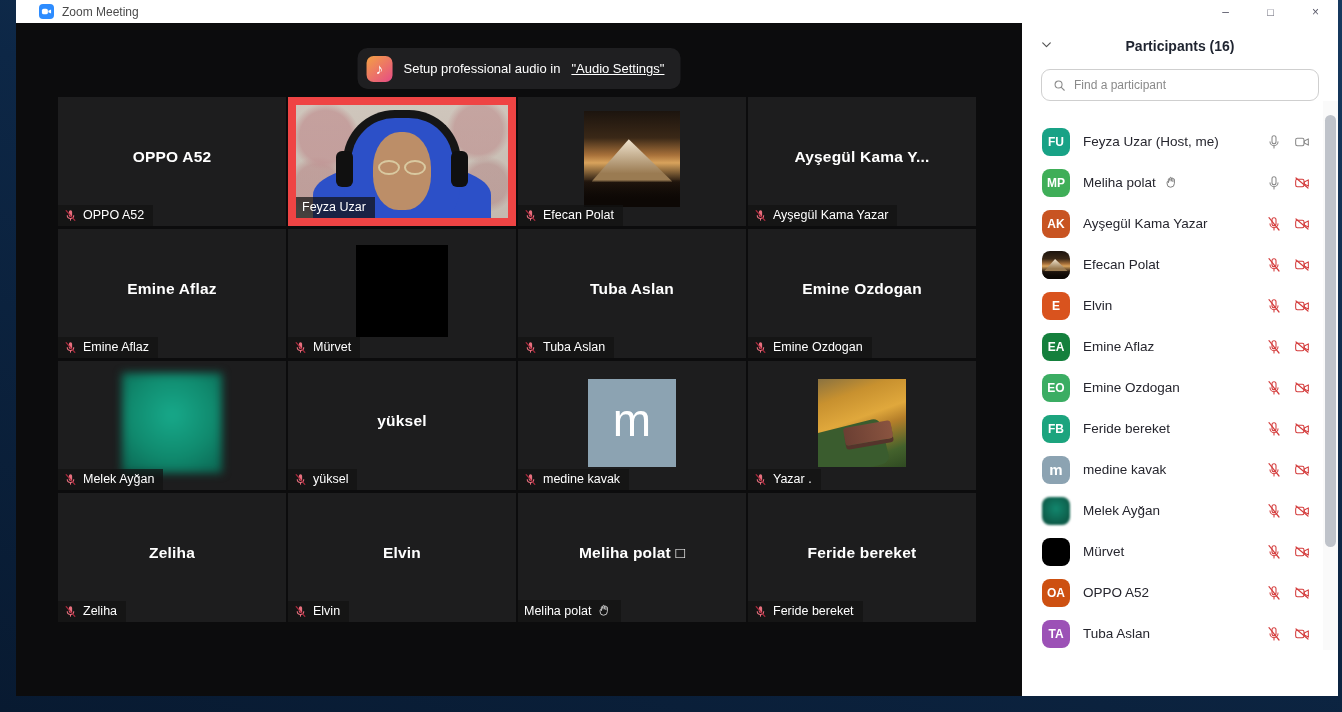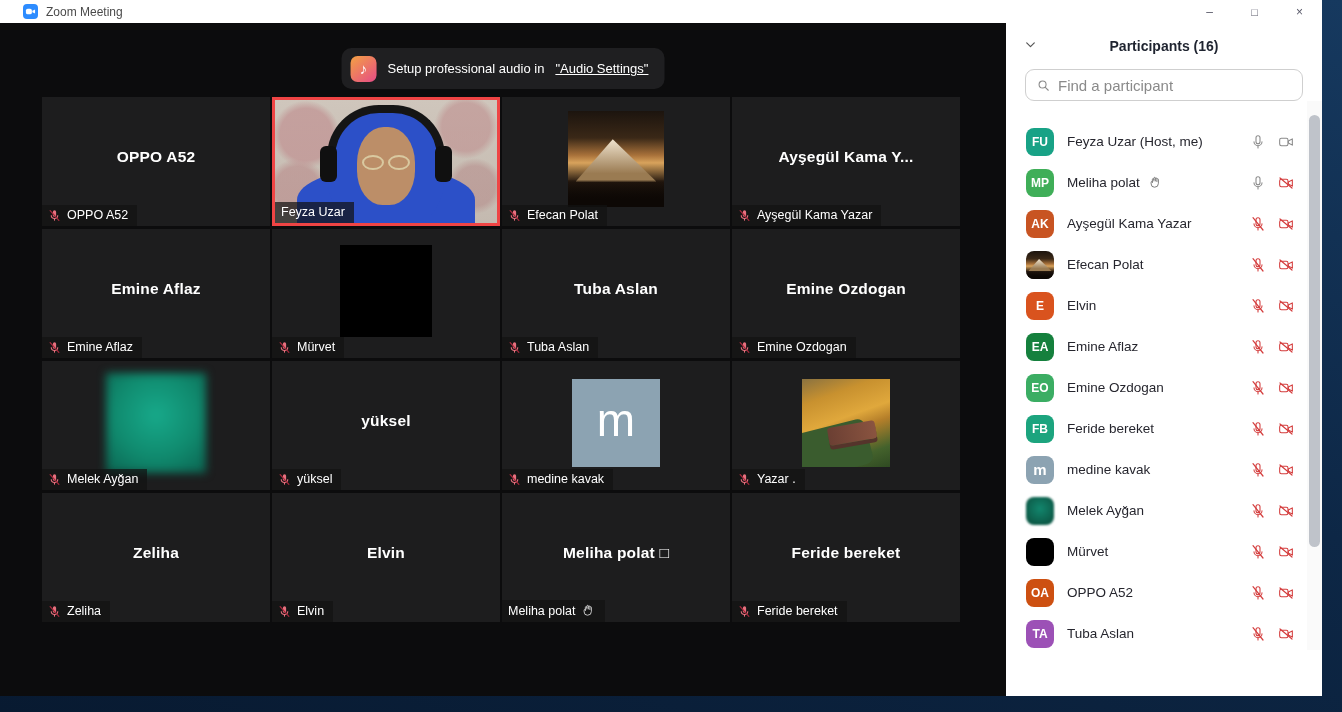--- a/index.html
+++ b/index.html
@@ -1,19 +1,19 @@
 <!DOCTYPE html>
 <html><head>
 <meta charset="utf-8">
 <style>
   * { margin:0; padding:0; box-sizing:border-box; }
   html,body { width:1342px; height:712px; overflow:hidden; font-family:"Liberation Sans", sans-serif; }
   body { position:relative; background:linear-gradient(200deg,#16395f 0%,#0d2746 45%,#081a31 100%); }
 
-  .window { position:absolute; left:0; top:0; width:1322px; height:644px; background:#ffffff; }
+  .window { position:absolute; left:16px; top:0; width:1322px; height:644px; background:#ffffff; }
 
   
   .titlebar { height:23px; background:#fff; display:flex; align-items:center; }
   .app-icon { margin-left:23px; width:15px; height:15px; border-radius:4px; background:#2d8cff; display:flex; align-items:center; justify-content:center; flex:0 0 auto; }
   .app-icon svg { display:block; }
   .title-text { margin-left:8px; font-size:12px; color:#4a4a4a; }
   .win-controls { margin-left:auto; display:flex; height:100%; }
   .win-btn { width:45px; height:100%; display:flex; align-items:center; justify-content:center; font-size:12px; color:#5a5a6a; cursor:default; }
   .win-btn.max { font-size:11px; }
 
@@ -23,21 +23,21 @@
 
   
   .banner { position:absolute; left:50%; transform:translateX(-50%); top:25px; height:41px; background:#1f1f21; border-radius:10px; display:flex; align-items:center; padding:0 16px 0 9px; gap:11px; white-space:nowrap; }
   .banner-icon { width:26px; height:26px; border-radius:7px; background:linear-gradient(140deg,#f2994a 10%,#e75480 90%); color:#fff; display:flex; align-items:center; justify-content:center; font-size:15px; }
   .banner-text { color:#fff; font-size:13px; }
   .banner-link { color:#fff; font-size:13px; text-decoration:underline; cursor:pointer; }
 
   
   .grid { position:absolute; left:42px; top:74px; display:grid; grid-template-columns:repeat(4,228px); grid-auto-rows:129px; column-gap:2px; row-gap:3px; }
   .tile { position:relative; background:#1d1d1e; overflow:hidden; }
-  .tile.active { border:3px solid #ef4444; box-shadow:0 0 0 1px #e8f08a inset; }
+  .tile.active { border:8px solid #ef4444; box-shadow:0 0 0 1px #e8f08a inset; }
   .tile-center-name { position:absolute; inset:0 0 10px 0; display:flex; align-items:center; justify-content:center; color:#fff; font-weight:bold; font-size:15.5px; letter-spacing:.2px; }
   .tile-avatar-wrap { position:absolute; inset:0 0 6px 0; display:flex; align-items:center; justify-content:center; }
   .tile-label { position:absolute; left:0; bottom:0; background:rgba(18,18,18,.72); display:flex; align-items:center; gap:6px; padding:3px 9px 4px 6px; color:#fff; font-size:12.5px; max-width:100%; }
   .tile-label .lbl-txt { white-space:nowrap; }
 
   
   .av { flex:0 0 auto; }
   .av-black { background:#000; }
   .av-greenblur { background:radial-gradient(circle at 50% 42%, #17a98a 0%, #108a6e 55%, #0b6350 100%); filter:blur(4px); }
   .av-m { background:#8ca3b2; display:flex; align-items:center; justify-content:center; color:#fff; font-size:46px; line-height:1; padding-bottom:6px; }
@@ -66,21 +66,21 @@
   .fv-cup.r { left:calc(50% + 49px); }
   .fv-glasses { position:absolute; top:55px; left:50%; transform:translateX(-50%); display:flex; gap:4px; align-items:center; }
   .fv-lens { width:22px; height:15px; border:2px solid #d9c9a0; border-radius:50%; }
 
   
   .panel { width:316px; height:100%; background:#fff; position:relative; }
   .panel-header { height:45px; display:flex; align-items:center; justify-content:center; position:relative; }
   .panel-chevron { position:absolute; left:18px; top:14px; cursor:pointer; }
   .panel-title { font-weight:bold; font-size:14px; color:#1f2430; }
   .search-wrap { margin:1px 19px 0; height:32px; border:1px solid #cfcfcf; border-radius:9px; display:flex; align-items:center; padding:0 10px; gap:7px; }
-  .search-input { border:none; outline:none; flex:1; font-size:15px; color:#333; font-family:"Liberation Sans",sans-serif; background:transparent; }
+  .search-input { border:none; outline:none; flex:1; font-size:12px; color:#333; font-family:"Liberation Sans",sans-serif; background:transparent; }
   .search-input::placeholder { color:#8a8a8a; }
 
   .p-list { position:absolute; top:98px; left:0; right:15px; }
   .p-row { height:41px; display:flex; align-items:center; padding:0 12px 0 20px; }
   .p-avatar { width:28px; height:28px; border-radius:8px; display:flex; align-items:center; justify-content:center; color:#fff; font-weight:bold; font-size:12px; flex:0 0 auto; }
   .p-name { margin-left:13px; font-size:13.5px; color:#26262e; white-space:nowrap; }
   .p-hand { margin-left:8px; display:flex; align-items:center; }
   .p-icons { margin-left:auto; display:flex; gap:11px; align-items:center; }
 
   .panel-scrollbar { position:absolute; top:78px; bottom:46px; right:0; width:15px; background:#fafafa; }

